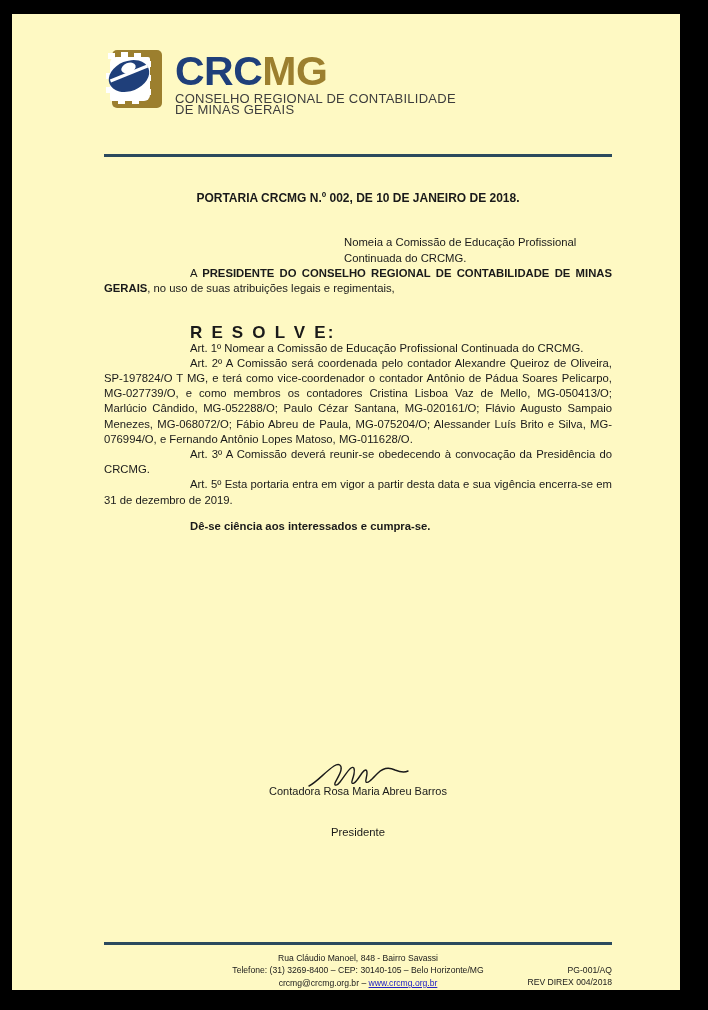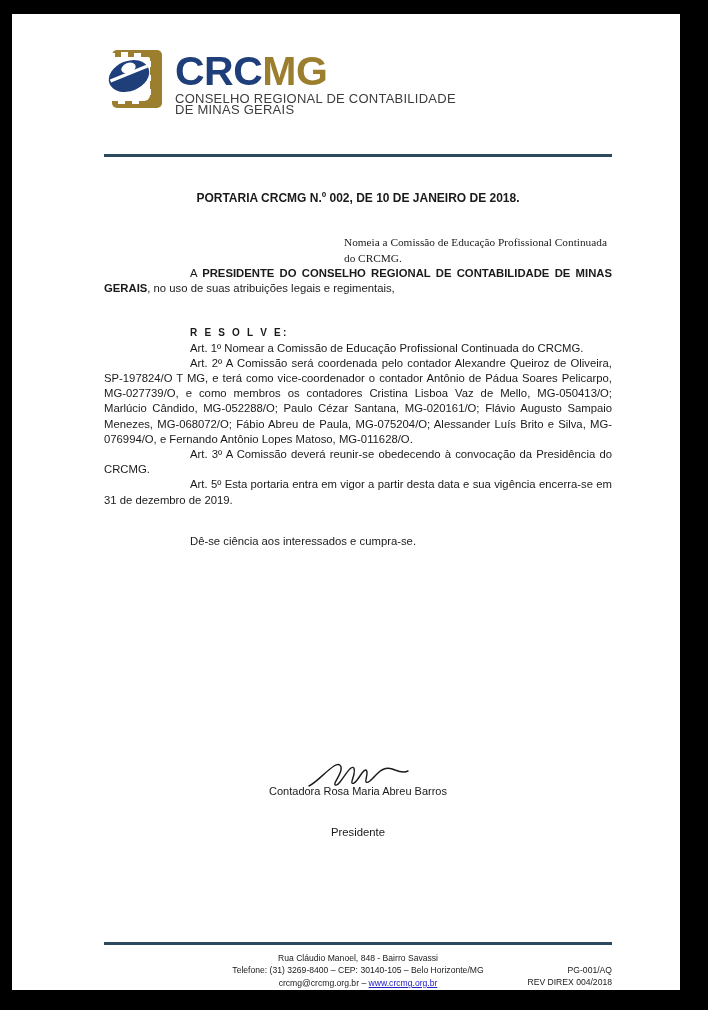--- a/index.html
+++ b/index.html
@@ -13,21 +13,21 @@
     font-family: "Liberation Sans", sans-serif;
     -webkit-font-smoothing: antialiased;
   }
 
   .page {
     position: absolute;
     left: 12px;
     top: 14px;
     width: 668px;
     height: 976px;
-    background: #ffffff;
+    background: #fef9c3;
     overflow: hidden;
   }
 
   
   .header {
     position: absolute;
     left: 92px;
     top: 34px;
     width: 510px;
     height: 100px;
@@ -151,40 +151,39 @@
     font-size: 12px;
     margin: 0 0 0 0;
     padding-top: 7px;
   }
   .ementa {
     width: 268px;
     margin-left: 240px;
     margin-top: 29px;
     text-align: left;
     line-height: 15.4px;
-    font-family: Liberation Serif, serif;
   }
   p.para {
     margin: 0;
     text-align: justify;
     text-justify: inter-word;
     text-indent: 0;
   }
   .gap-preamble { margin-top: 34px; }
   .indent { display: inline-block; width: 86px; }
   .resolve {
     margin-top: 29px;
     margin-left: 86px;
     font-weight: bold;
     letter-spacing: 2.2px;
-    font-size: 10px;
+    font-size: 17px;
   }
   .art { margin-top: 25px; }
   .art-2 { margin-top: 27px; }
-  .closing { margin-top: 26px; margin-left: 86px; }
+  .closing { margin-top: 11px; margin-left: 86px; font-weight: bold; }
 
   
   .signature {
     position: absolute;
     left: 92px;
     top: 748px;
     width: 508px;
     text-align: center;
   }
   .sig-scribble {

